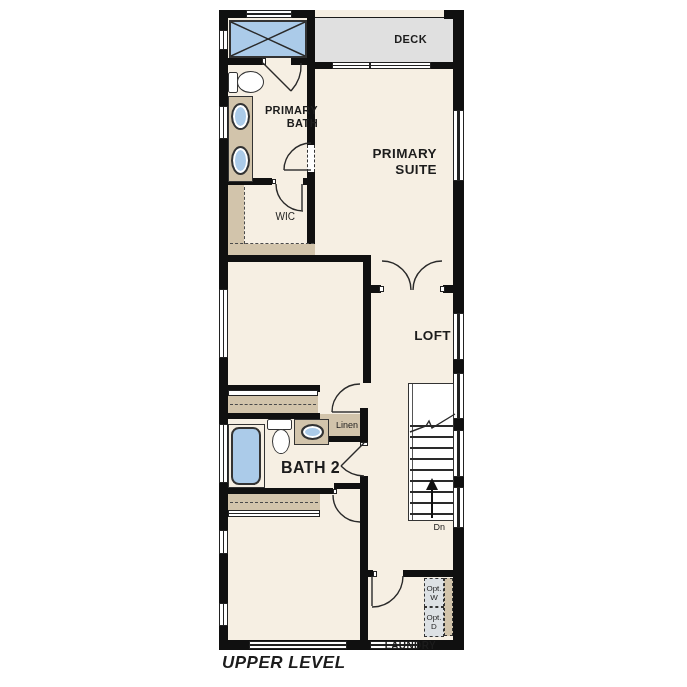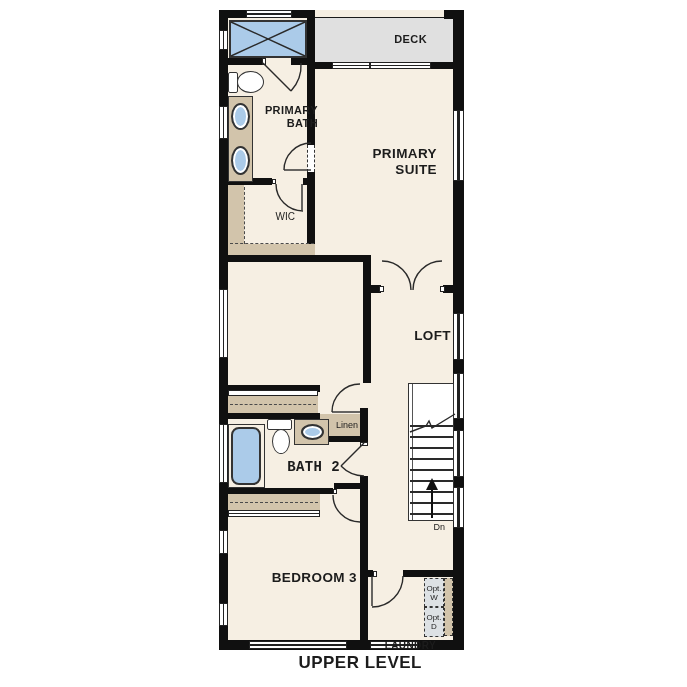--- a/index.html
+++ b/index.html
@@ -164,21 +164,20 @@
     </g>
   </svg>
 
   <div class="lbl" style="left:347px;top:33px;width:80px;font-size:11px;">DECK</div>
   <div class="lbl" style="left:248px;top:104px;width:70px;font-size:11px;">PRIMARY
 BATH</div>
   <div class="lbl" style="left:337px;top:146px;width:100px;font-size:13.5px;line-height:16px;">PRIMARY
 SUITE</div>
   <div class="lbl small" style="left:255px;top:211px;width:40px;font-size:10px;font-weight:normal;">WIC</div>
   <div class="lbl" style="left:371px;top:328px;width:80px;font-size:13.5px;">LOFT</div>
-  <div class="lbl" style="left:260px;top:459px;width:80px;font-size:14px;font-family:Liberation Mono, monospace;">BATH 2</div>
+  <div class="lbl" style="left:260px;top:459px;width:80px;font-size:16px;">BATH 2</div>
   <div class="lbl small" style="left:322px;top:420px;width:36px;font-size:9px;font-weight:normal;">Linen</div>
-  <div class="lbl" style="left:237px;top:570px;width:120px;font-size:13.5px;">BEDROOM 3</div>
   <div class="lbl" style="left:350px;top:640px;width:86px;font-size:10px;">LAUNDRY</div>
   <div class="lbl small" style="left:415px;top:522px;width:30px;font-size:9px;font-weight:normal;">Dn</div>
 
-  <div class="lbl" style="left:222px;top:653px;width:200px;font-size:17px;text-align:right;letter-spacing:0.5px;">UPPER LEVEL</div>
+  <div class="lbl" style="left:222px;top:653px;width:200px;font-size:17px;text-align:left;letter-spacing:0.5px;font-style:italic;">UPPER LEVEL</div>
 
 </div>
 
 </body></html>

